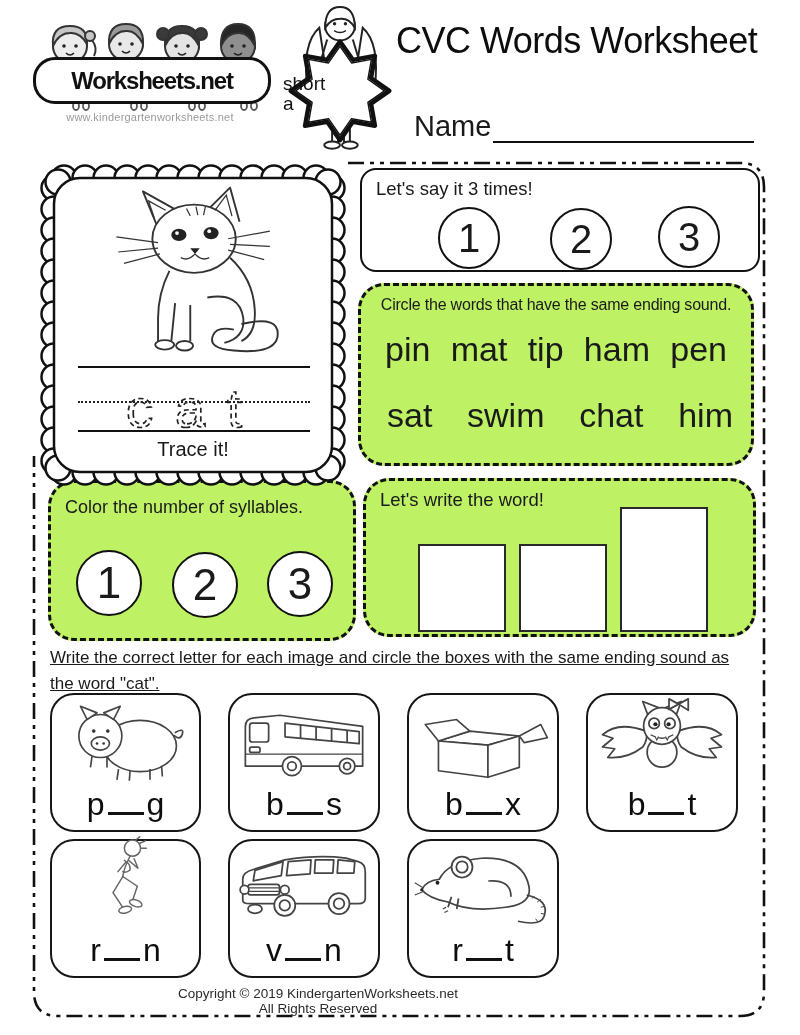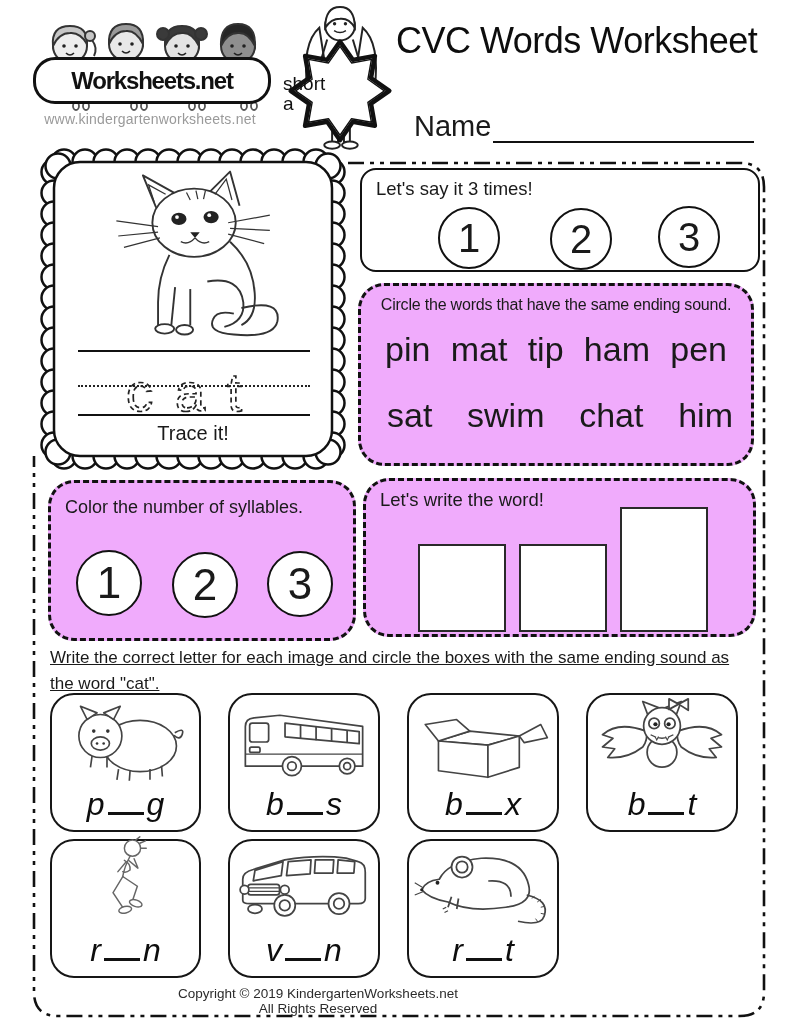--- a/index.html
+++ b/index.html
@@ -8,66 +8,66 @@
   .abs { position:absolute; }
   svg { display:block; }
 
   
   .logo-bar { left:33px; top:57px; width:232px; height:41px; border:3px solid #111;
               border-radius:22px; background:#fff; display:flex; align-items:center;
               justify-content:center; white-space:nowrap; z-index:3;
               font-weight:bold; font-size:24px; letter-spacing:-1.2px; }
   .logo-gray { color:#8a8a8a; }
   .logo-black { color:#111; }
-  .logo-url { left:24px; top:111px; width:252px; text-align:center; font-size:14px;
+  .logo-url { left:24px; top:111px; width:252px; text-align:center; font-size:11px;
               color:#9a9a9a; letter-spacing:.2px; }
   .badge-text { left:283px; top:74px; width:115px; text-align:left; font-size:19px;
                 line-height:20px; color:#111; z-index:3; }
   .page-title { left:396px; top:20px; width:370px; font-size:36px; letter-spacing:-.5px;
                 color:#0d0d0d; white-space:nowrap; }
   .name-row { left:414px; top:110px; width:340px; display:flex; align-items:flex-end; }
   .name-label { font-size:29px; font-weight:500; }
   .name-line { flex:1; height:30px; border-bottom:2.5px solid #111; margin-left:2px; }
 
   
-  .trace-frame { left:40px; top:148px; width:306px; height:322px; z-index:2; }
+  .trace-frame { left:40px; top:164px; width:306px; height:322px; z-index:2; }
   .wline { position:absolute; left:38px; width:232px; border-top:2.5px solid #111; }
   .wline.dotted { border-top:2.5px dotted #222; }
   .trace-caption { position:absolute; top:274px; left:0; width:100%; text-align:center;
                    font-size:20px; }
 
   
   .say-box { left:360px; top:168px; width:396px; height:100px; border:2.5px solid #111;
              border-radius:16px; background:#fff; }
   .box-label { position:absolute; left:14px; top:8px; font-size:18.5px; }
   .num-circle { position:absolute; width:58px; height:58px; border:2.5px solid #111;
                 border-radius:50%; display:flex; align-items:center; justify-content:center;
                 font-size:40px; background:#fff; }
-  .dash-box { border:3px dashed #111; border-radius:26px; background:#f0abfc; }
+  .dash-box { border:3px dashed #111; border-radius:26px; background:#bef264; }
   .words-box { left:358px; top:283px; width:390px; height:177px; }
   .words-label { position:absolute; left:0; top:10px; width:100%; text-align:center;
                  font-size:16px; letter-spacing:-.2px; }
   .word-row { position:absolute; left:0; width:100%; display:flex; font-size:34px; }
   .word-row1 { top:44px; padding:0 24px; box-sizing:border-box; justify-content:space-between; }
   .word-row2 { top:110px; padding:0 18px 0 26px; box-sizing:border-box; justify-content:space-between; }
   .syll-box { left:48px; top:480px; width:302px; height:155px; }
   .syll-box .box-label { top:14px; font-size:18px; }
   .syll-circle { width:62px; height:62px; font-size:44px; }
   .write-box { left:363px; top:478px; width:387px; height:153px; }
   .write-sq { position:absolute; border:2.3px solid #2a2a2a; background:#fff; }
 
   
   .instruction { left:50px; top:645px; width:706px; font-size:17px; line-height:1.5;text-decoration:underline; }
 
   
   .cards { left:50px; top:693px; width:688px; display:grid;
            grid-template-columns:repeat(4,1fr); column-gap:27px; row-gap:7px; }
   .card { height:139px; border:2px solid #161616; border-radius:24px; background:#fff;
           box-sizing:border-box; display:flex; flex-direction:column; align-items:center;
-          justify-content:flex-end; padding:6px 4px 6px;font-style:italic; }
+          justify-content:flex-end; padding:6px 4px 6px; }
   .card .pic { flex:1; display:flex; align-items:center; justify-content:center; width:100%; }
   .answer { font-size:32px; line-height:40px; color:#0d0d0d; white-space:nowrap; }
   .blank { display:inline-block; width:36px; height:2px; border-bottom:3px solid #111;
            margin:0 3px; }
 
   
   .footer { left:0; top:986px; width:636px; text-align:center; font-size:13.5px;
             color:#2b2b2b; line-height:15px; }
 </style>
 </head>

